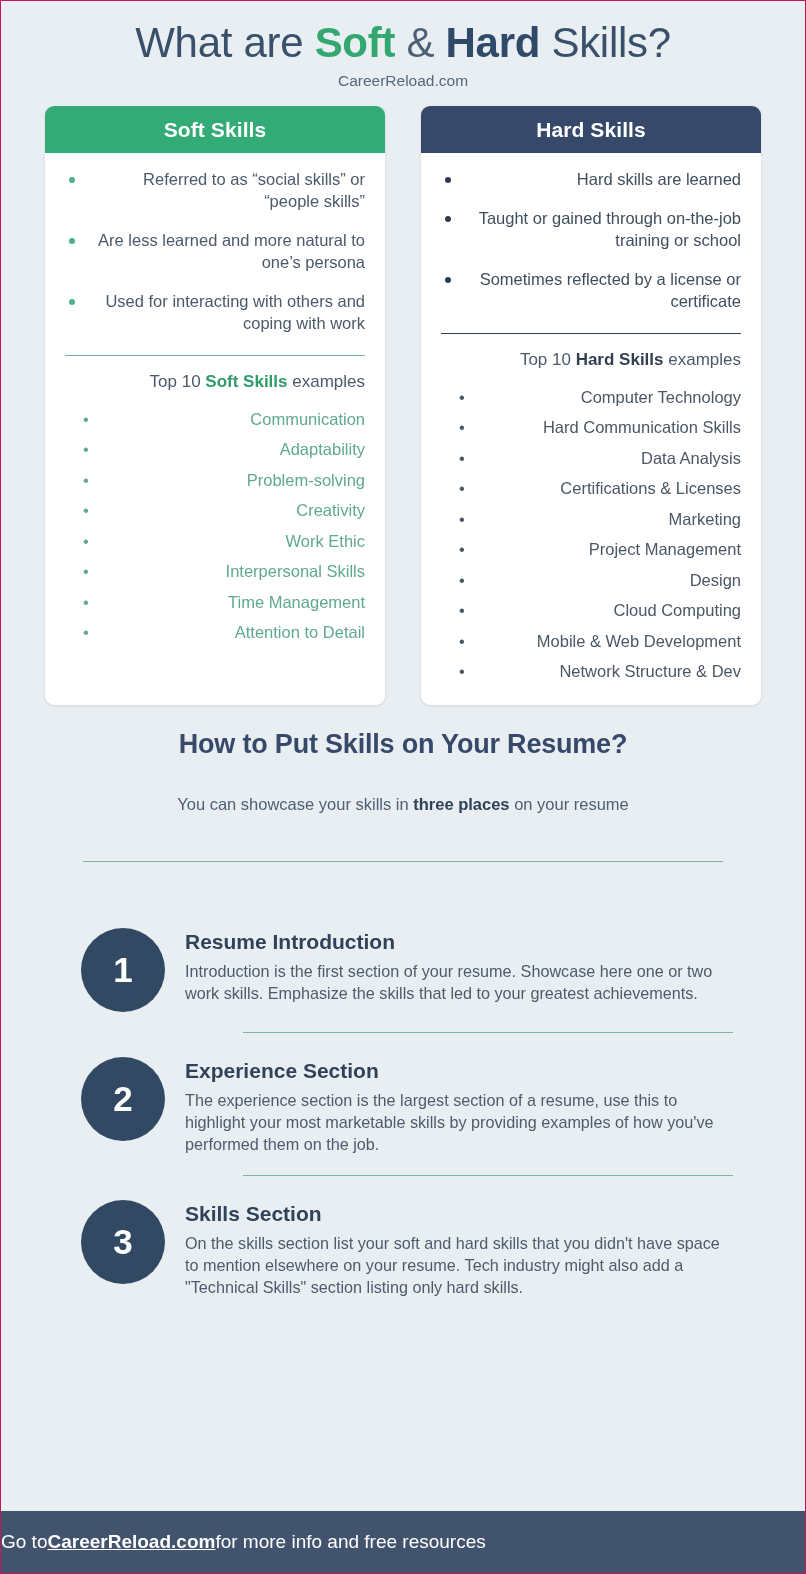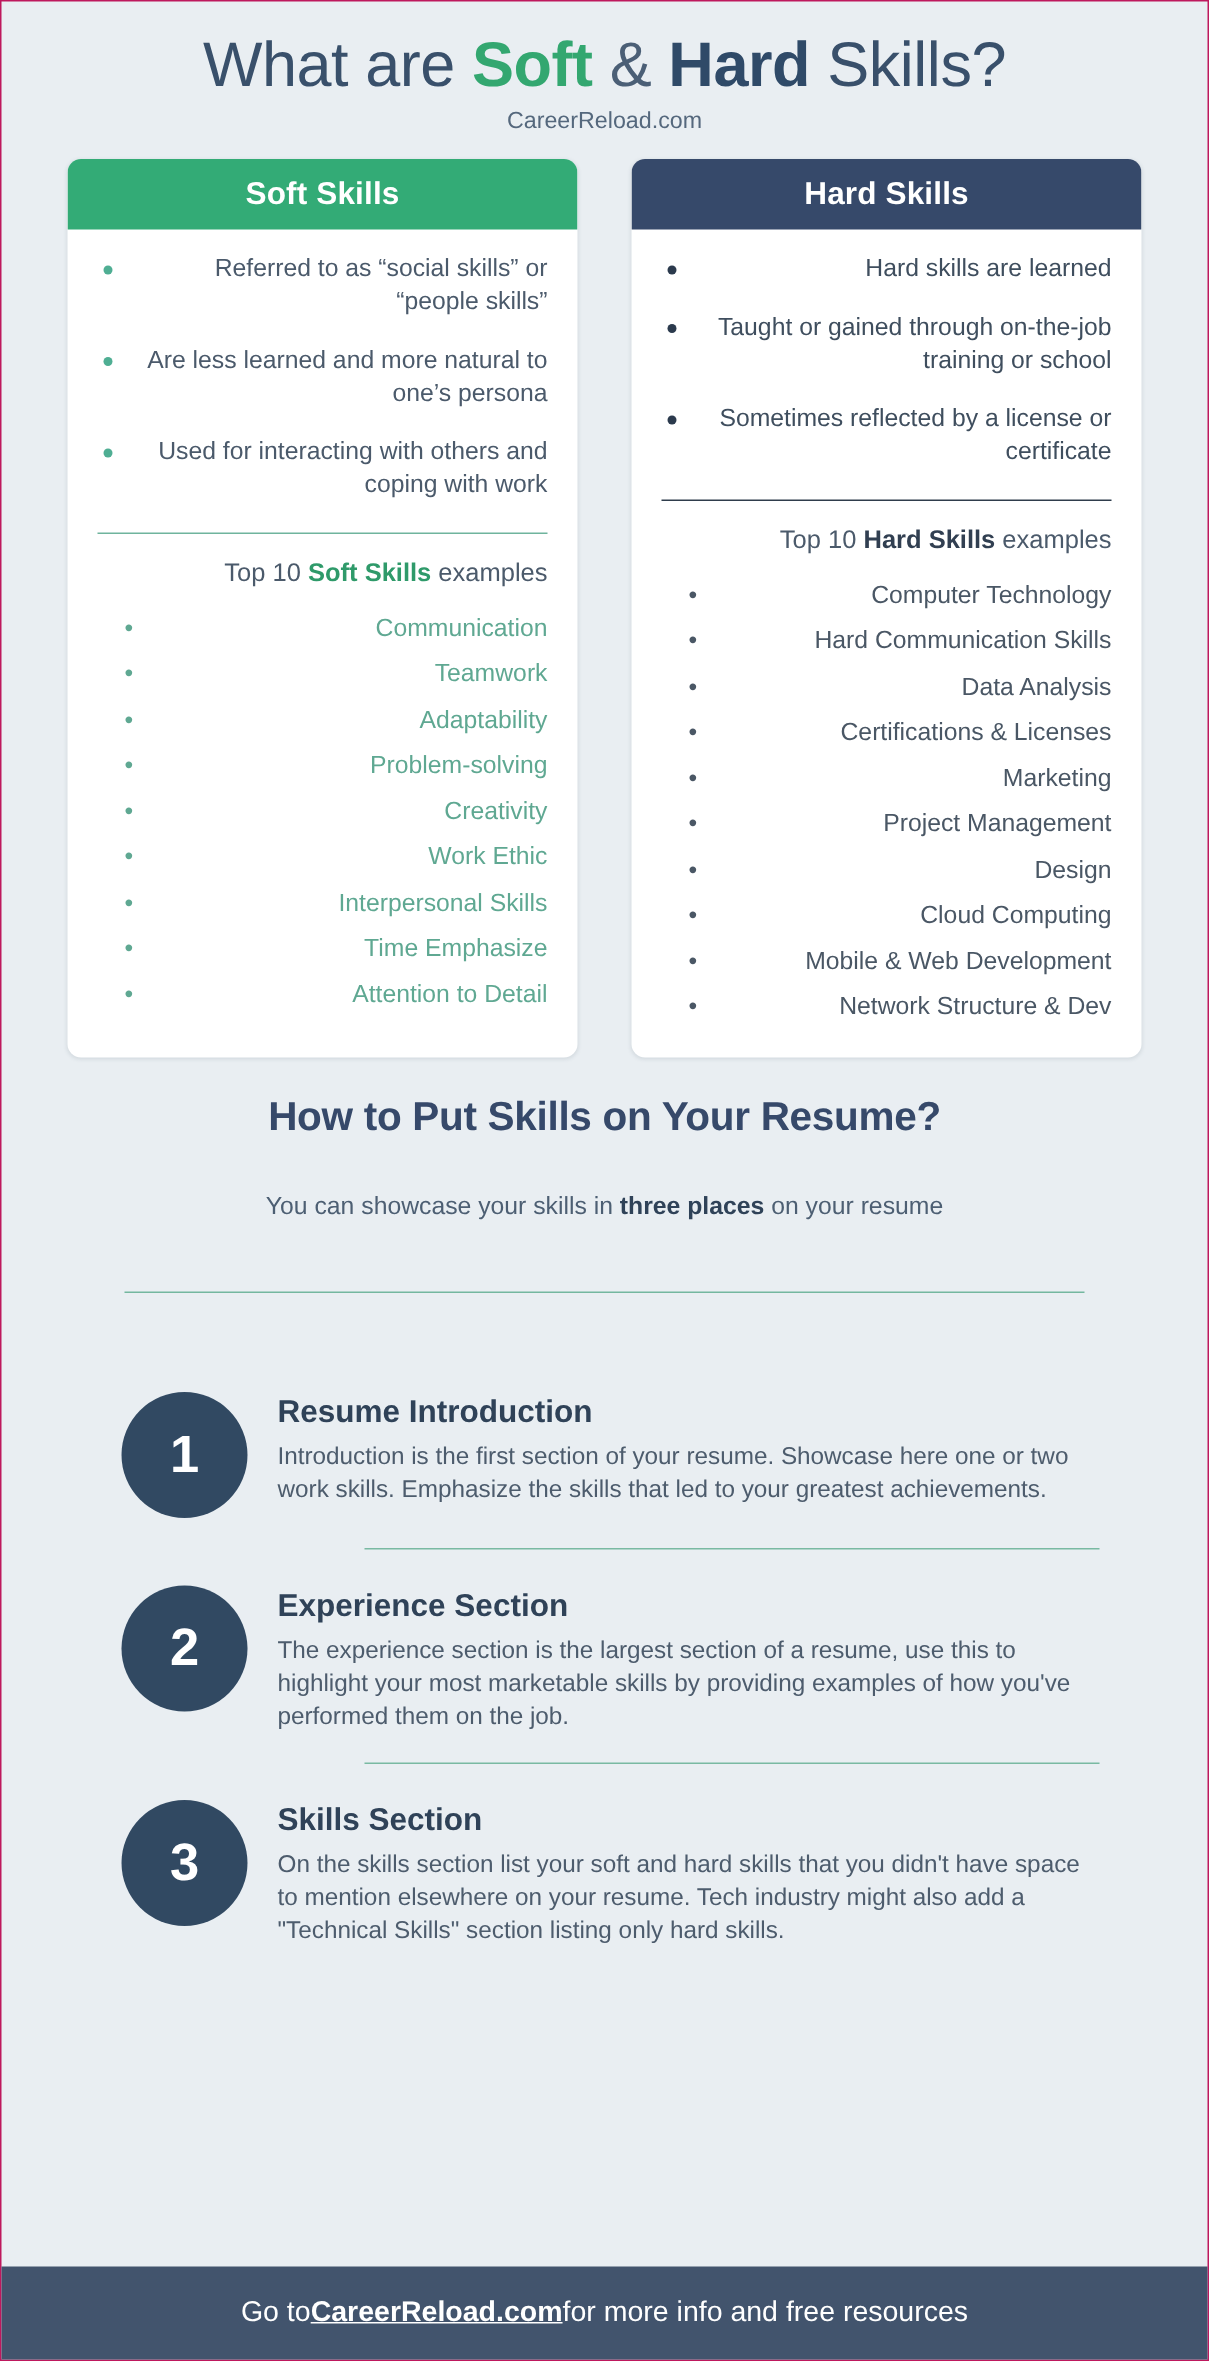--- a/index.html
+++ b/index.html
@@ -235,21 +235,21 @@
     margin: 14px 28px 0 198px;
   }
 
   
   .footer {
     flex: 0 0 auto;
     background: #42546d;
     height: 62px;
     display: flex;
     align-items: center;
-    justify-content: center;
+    justify-content: flex-start;
     color: #ffffff;
     font-size: 19px;
   }
   .footer a {
     color: #ffffff;
     font-weight: 700;
     text-decoration: underline;
   }
 </style>
 </head>
@@ -269,27 +269,26 @@
       <div class="card-body soft-body">
         <ul class="traits">
           <li>Referred to as “social skills” or “people skills”</li>
           <li>Are less learned and more natural to one’s persona</li>
           <li>Used for interacting with others and coping with work</li>
         </ul>
         <div class="card-divider"></div>
         <div class="top10"><span>Top 10 </span><b>Soft Skills</b><span> examples</span></div>
         <ul class="examples">
           <li>Communication</li>
-          <li>Teamwork</li>
           <li>Adaptability</li>
           <li>Problem-solving</li>
           <li>Creativity</li>
           <li>Work Ethic</li>
           <li>Interpersonal Skills</li>
-          <li>Time Emphasize</li>
+          <li>Time Management</li>
           <li>Attention to Detail</li>
         </ul>
       </div>
     </div>
 
     <div class="card">
       <div class="card-head hard">Hard Skills</div>
       <div class="card-body hard-body">
         <ul class="traits">
           <li>Hard skills are learned</li>

